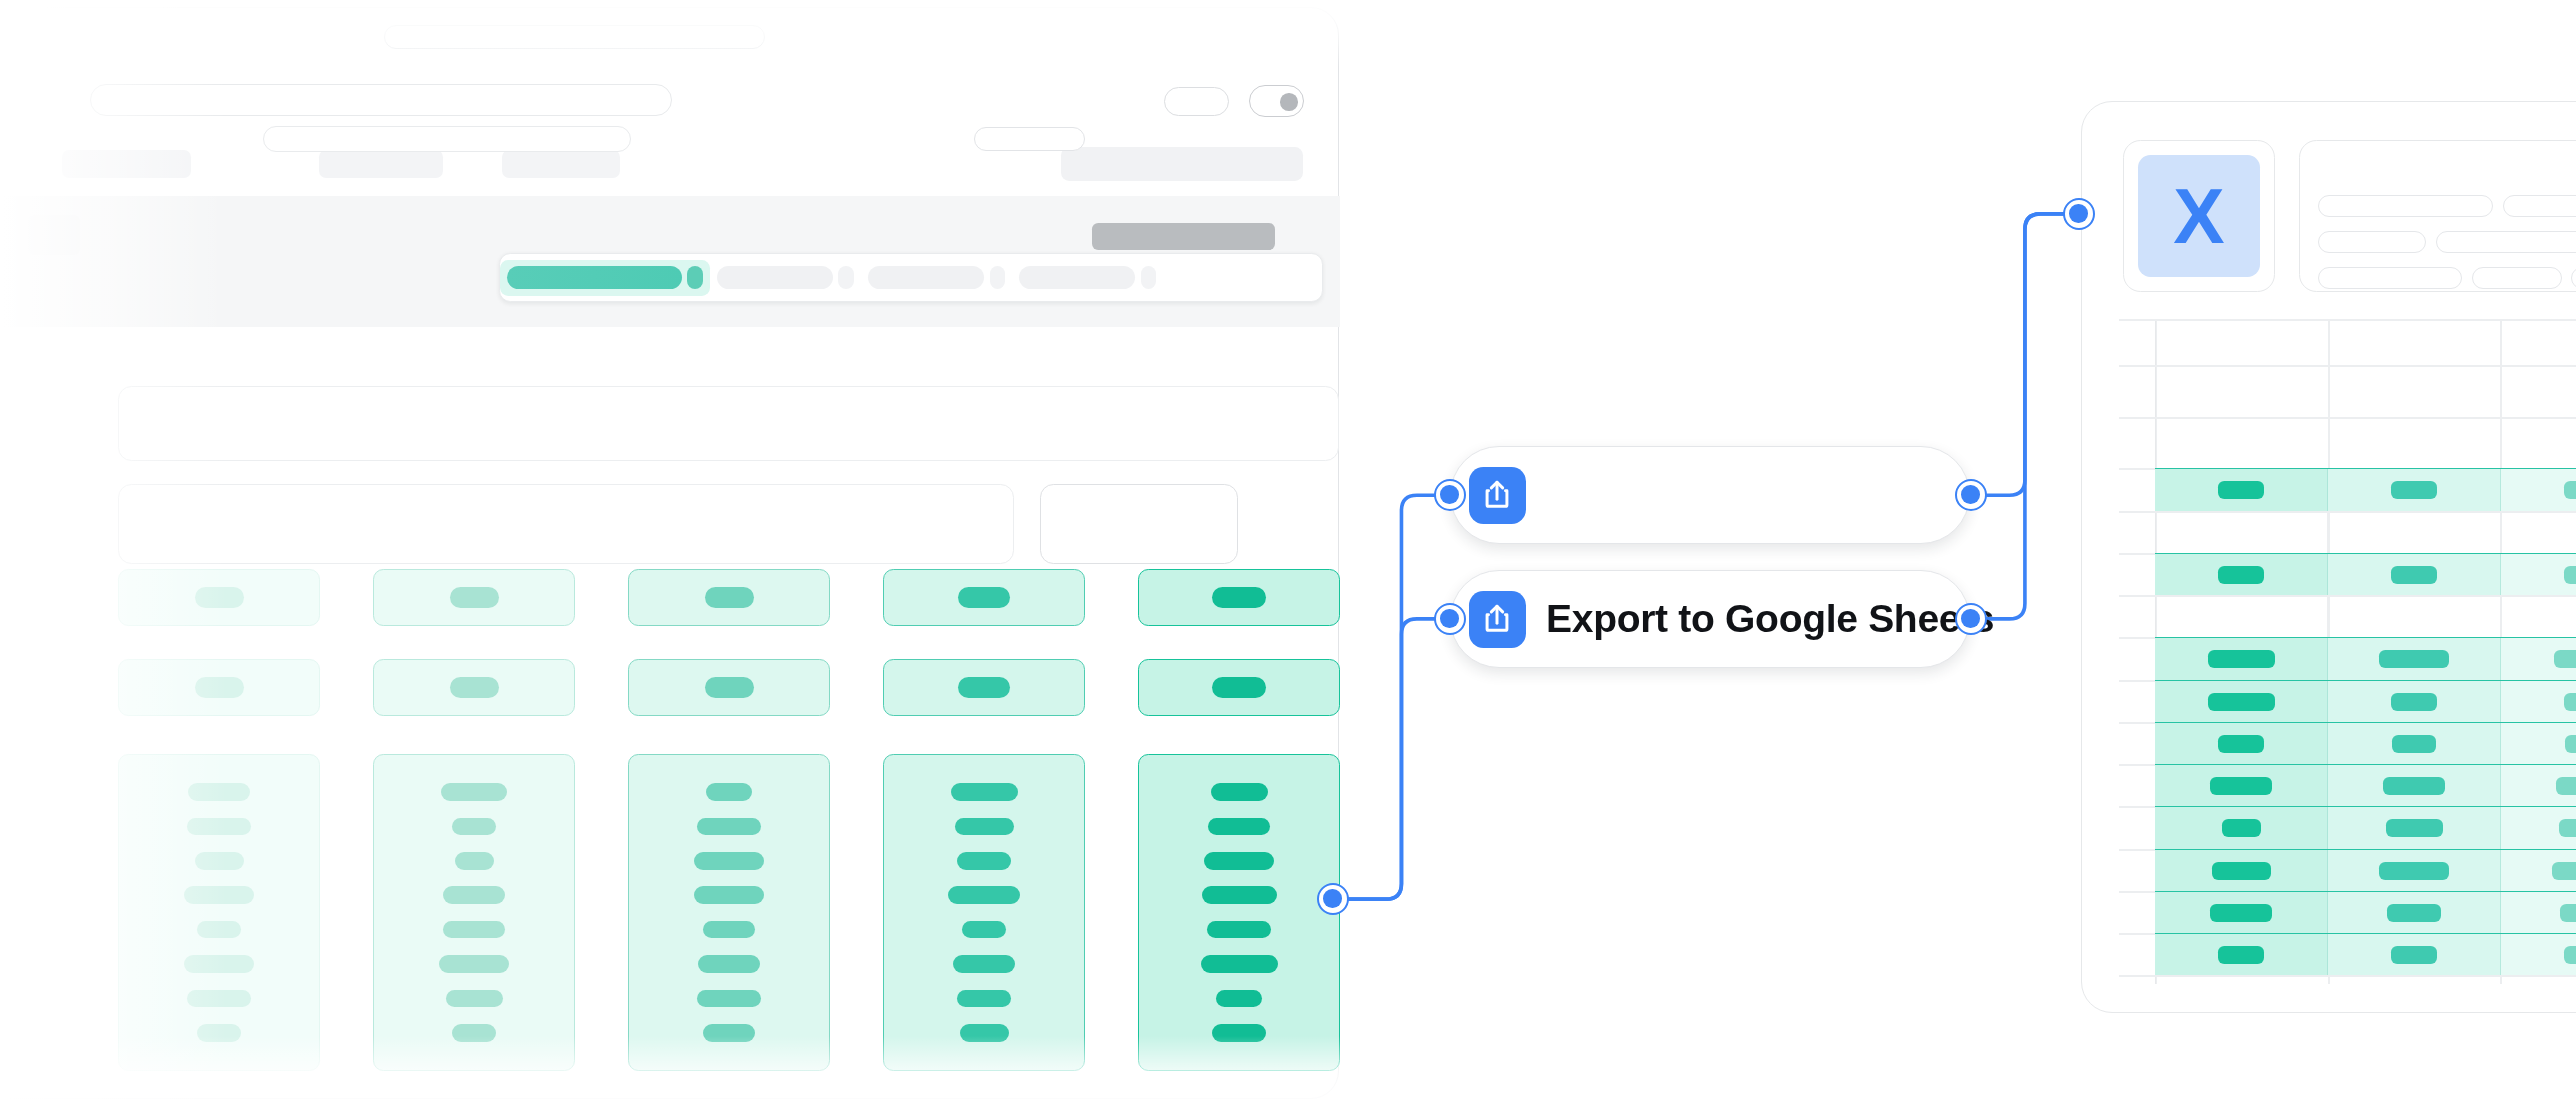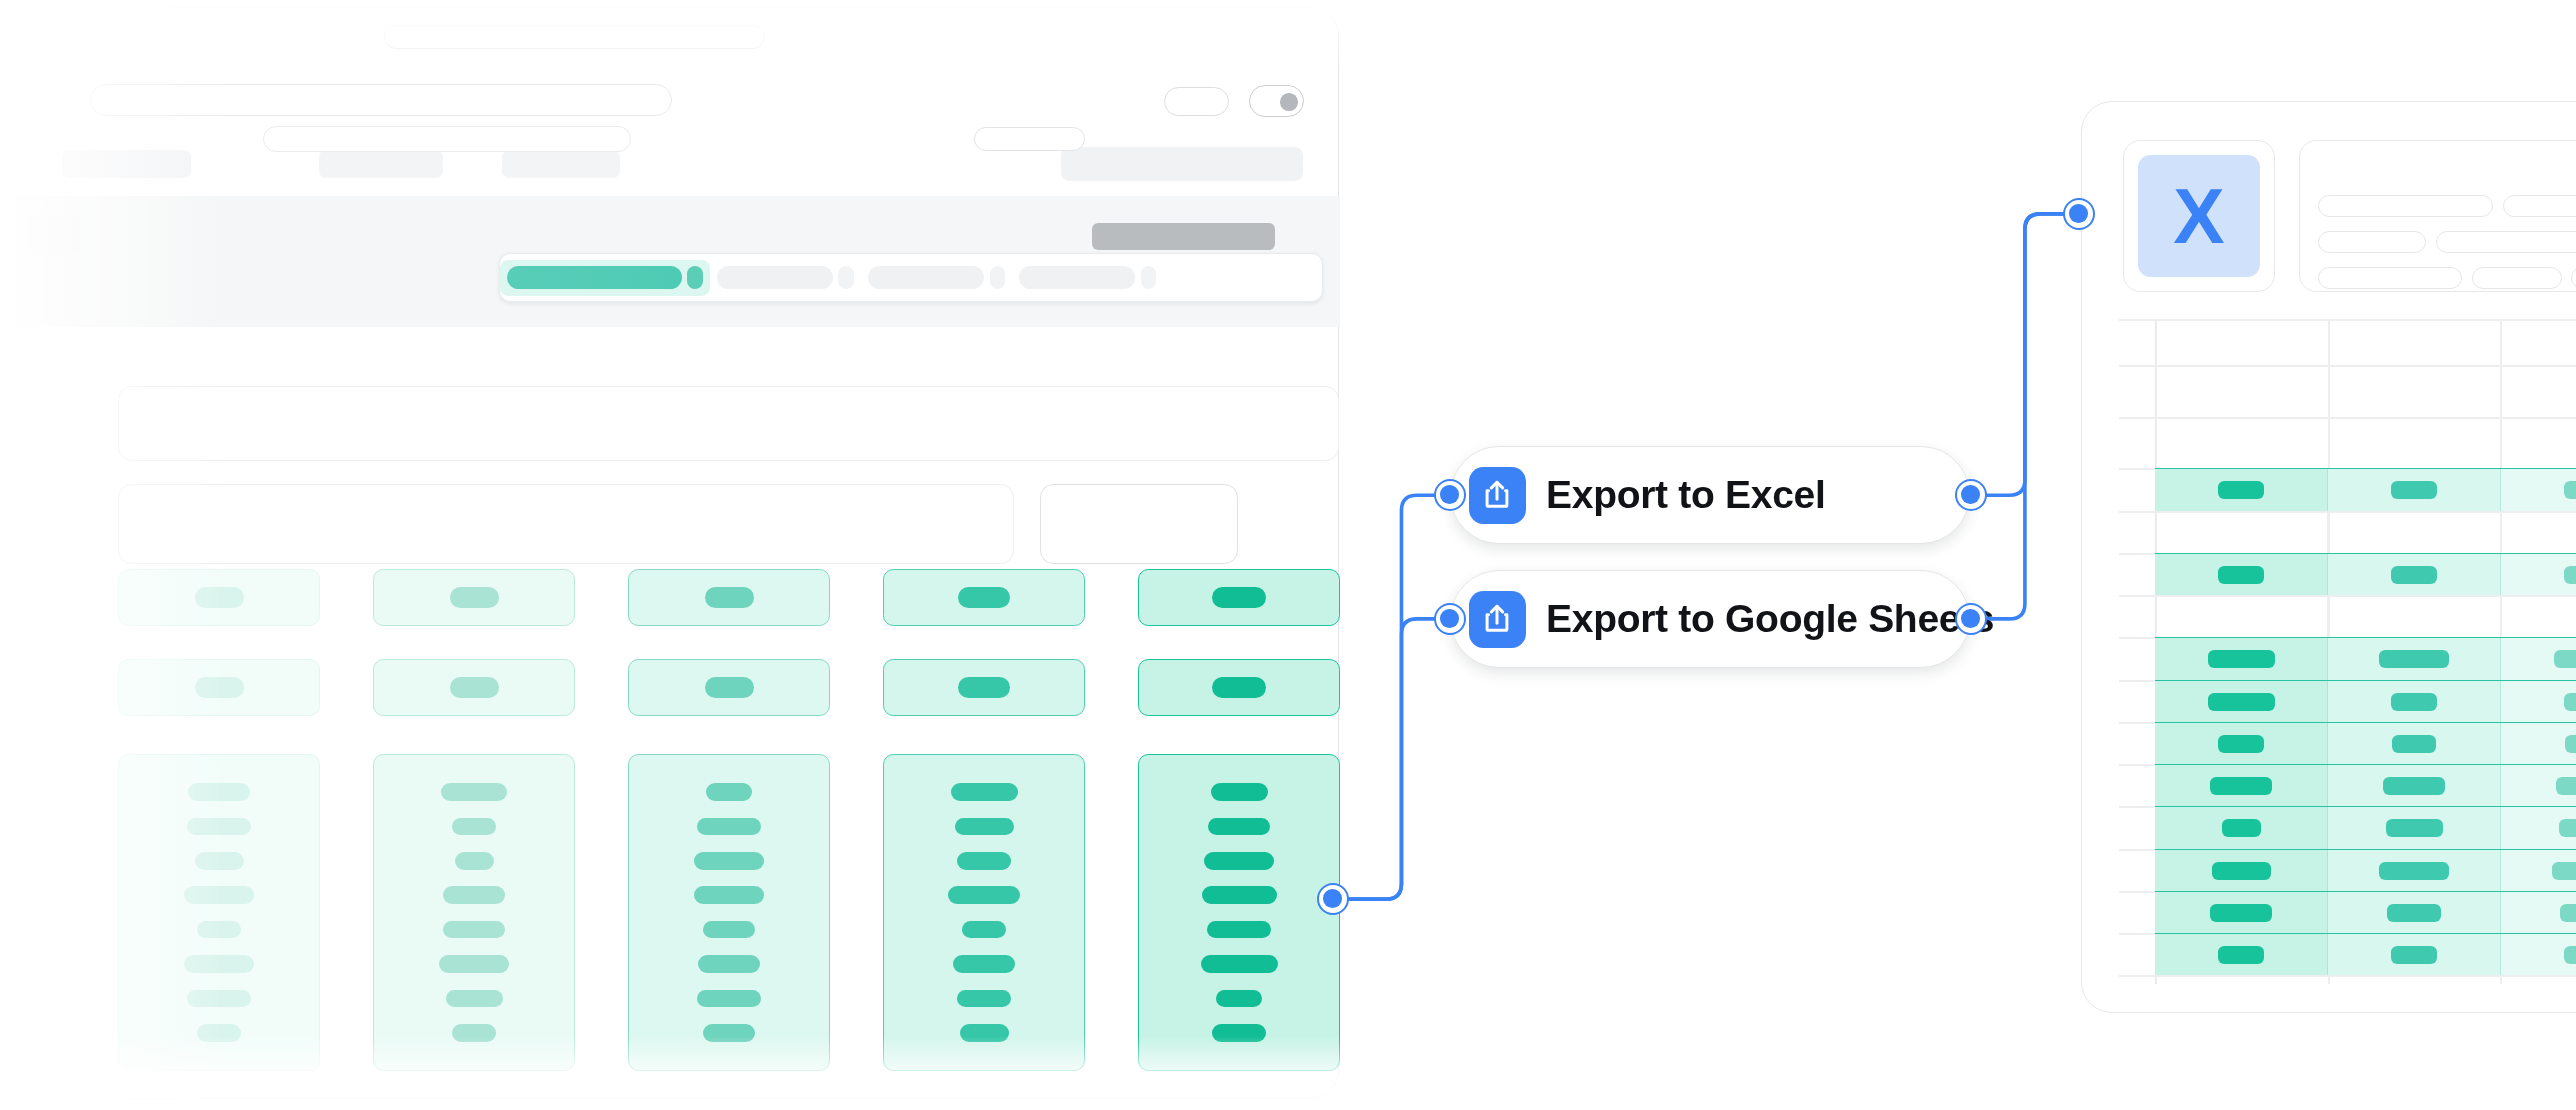--- a/index.html
+++ b/index.html
@@ -481,21 +481,20 @@
   </svg>
 
   <div class="exportNode" id="nodeExcel">
     <span class="exportIcon">
       <svg width="34" height="34" viewBox="0 0 24 24" fill="none" stroke="#ffffff" stroke-width="2.1" stroke-linecap="round" stroke-linejoin="round">
         <path d="M12 15V3"></path>
         <path d="M8 7l4-4 4 4"></path>
         <path d="M6 9H5a0 0 0 0 0 0 0v10a1 1 0 0 0 1 1h12a1 1 0 0 0 1-1V9h-1"></path>
       </svg>
     </span>
-    <span class="exportLabel">Export to Excel</span>
   </div>
 
   <div class="exportNode" id="nodeSheets">
     <span class="exportIcon">
       <svg width="34" height="34" viewBox="0 0 24 24" fill="none" stroke="#ffffff" stroke-width="2.1" stroke-linecap="round" stroke-linejoin="round">
         <path d="M12 15V3"></path>
         <path d="M8 7l4-4 4 4"></path>
         <path d="M6 9H5a0 0 0 0 0 0 0v10a1 1 0 0 0 1 1h12a1 1 0 0 0 1-1V9h-1"></path>
       </svg>
     </span>

